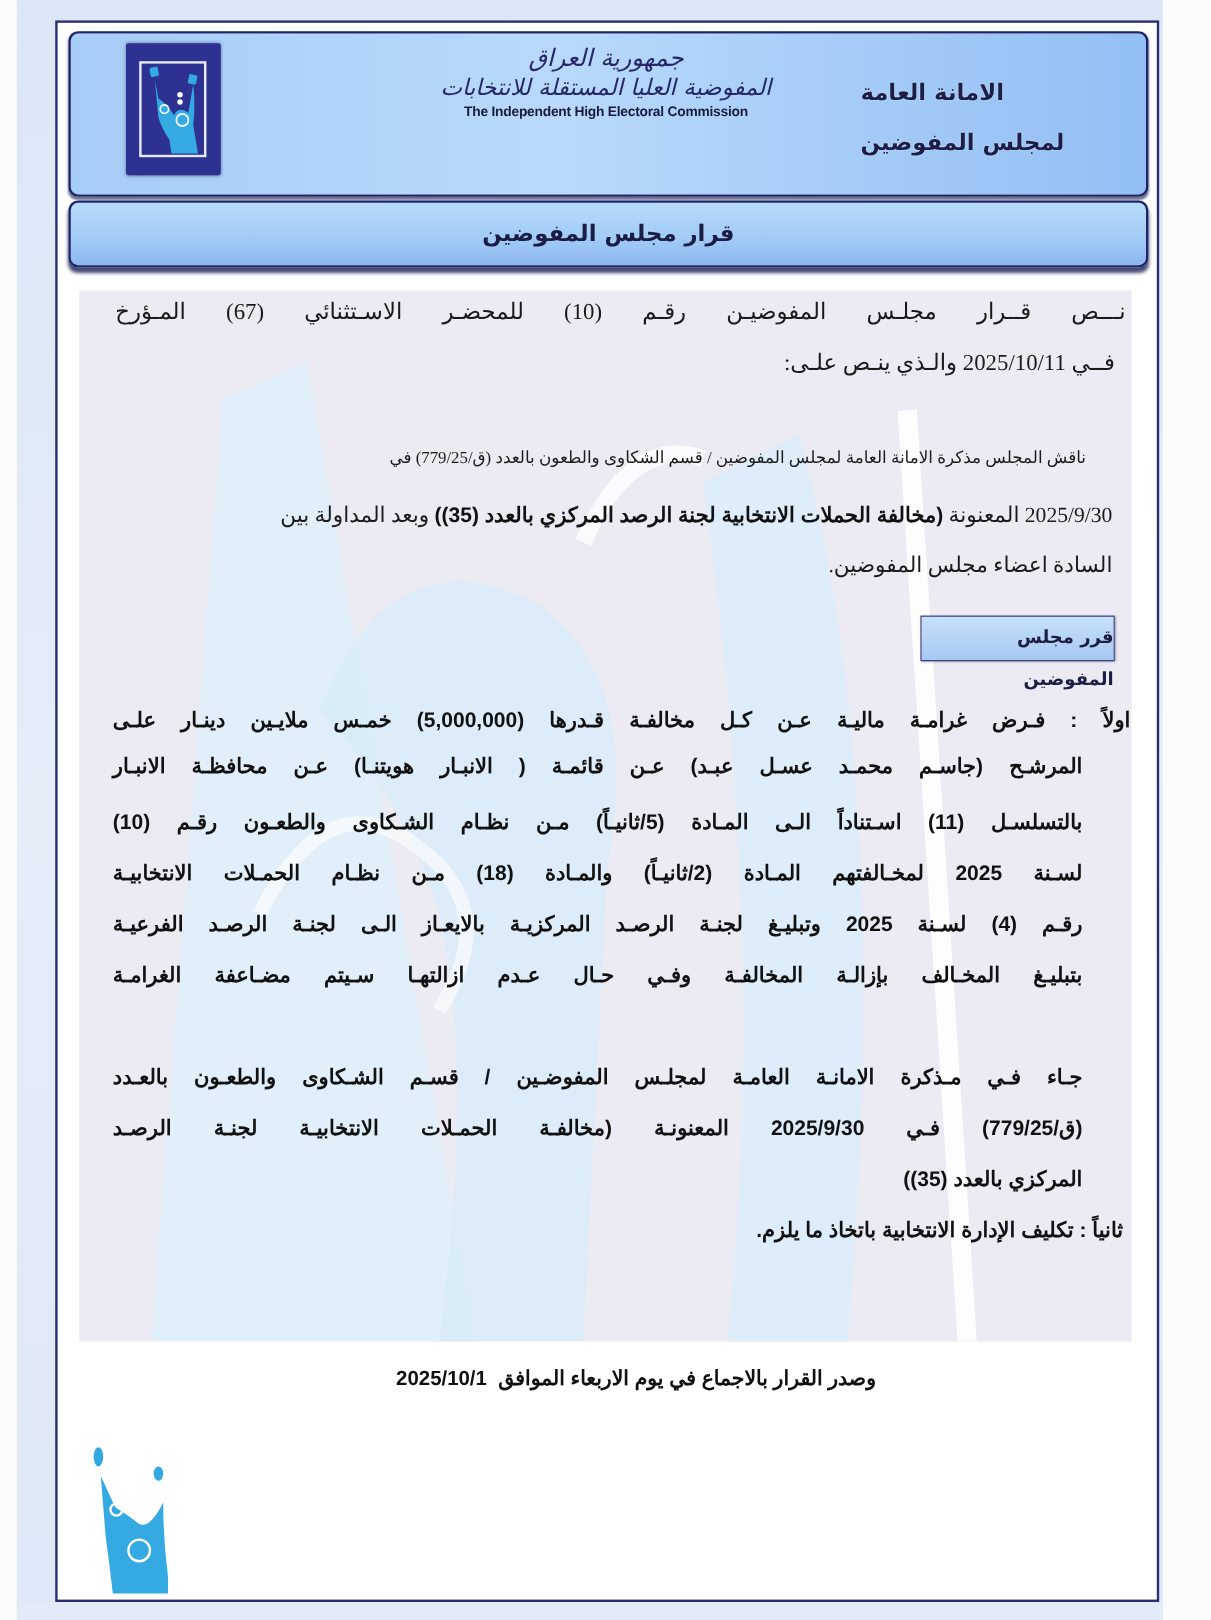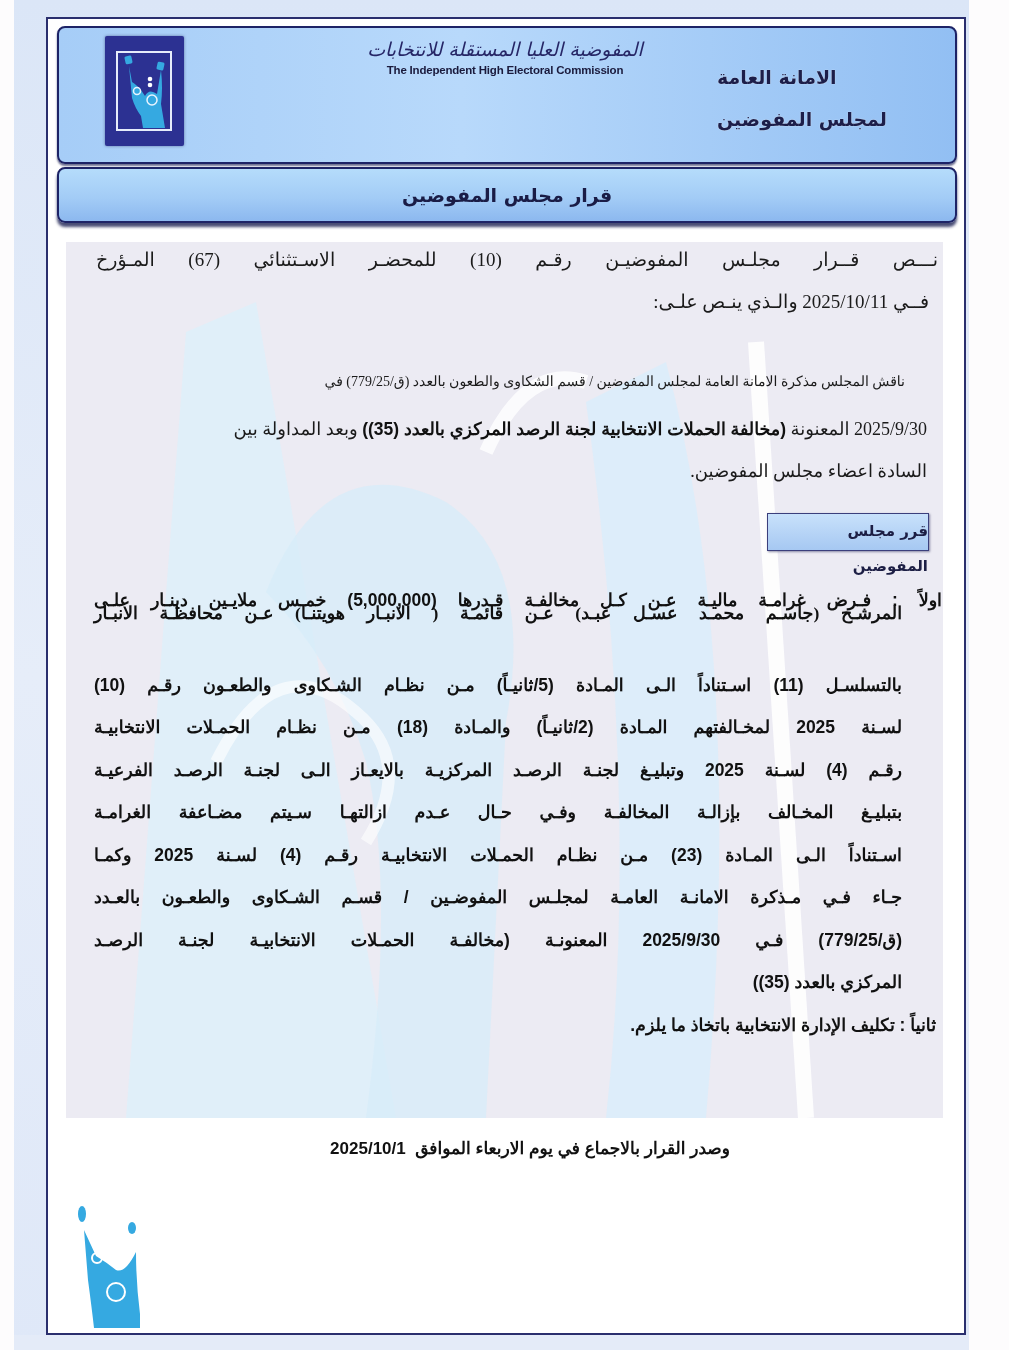--- a/index.html
+++ b/index.html
@@ -117,20 +117,21 @@
     <rect x="52" y="26" width="7" height="8" rx="1.5" fill="#35a9e1" transform="rotate(12 55 30)"></rect>
     <path d="M24 30 L27 62 Q30 72 36 80 L38 92 L60 92 L56 68 Q58 52 56 34 L52 58 Q44 52 40 60 Q34 50 27 46 Z" fill="#35a9e1"></path>
     <circle cx="45" cy="43" r="2.3" fill="#ffffff"></circle>
     <circle cx="45" cy="49" r="2.3" fill="#ffffff"></circle>
     <circle cx="32" cy="55" r="3.5" fill="none" stroke="#e9f4ff" stroke-width="1.5"></circle>
     <circle cx="47" cy="64" r="5" fill="none" stroke="#e9f4ff" stroke-width="1.5"></circle>
   </svg>
 </div>
 
 <div class="commission-block">
+  <div class="commission-ar1">جمهورية العراق</div>
   <div class="commission-ar2">المفوضية العليا المستقلة للانتخابات</div>
   <div class="commission-en">The Independent High Electoral Commission</div>
 </div>
 
 <div class="dept-title">
   <div>الامانة العامة</div>
   <div style="margin-top:-4px;">لمجلس المفوضين</div>
 </div>
 
 <div class="title-bar">
@@ -159,26 +160,25 @@
     <div class="p" style="right:16px; top:218px; font-size:18px;">السادة اعضاء مجلس المفوضين.</div>
   </div>
 </div>
 
 <div class="sub-btn">
   <span>قرر مجلس المفوضين</span>
 </div>
 
 <div style="position:absolute; left:0; top:0; width:1009px; height:1350px; direction:rtl;">
   <div class="p b justify" style="left:94px; top:590px; width:848px;">اولاً : فـرض غرامـة ماليـة عـن كـل مخالفـة قـدرها (5,000,000) خمـس ملايـين دينـار علـى</div>
-  <div class="p b justify" style="left:94px; top:603px; width:808px;font-family:Liberation Serif, serif;">المرشـح (جاسـم محمـد عسـل عبـد) عـن قائمـة ( الانبـار هويتنـا) عـن محافظـة الانبـار</div>
+  <div class="p b justify" style="left:94px; top:628px; width:808px;">المرشـح (جاسـم محمـد عسـل عبـد) عـن قائمـة ( الانبـار هويتنـا) عـن محافظـة الانبـار</div>
   <div class="p b justify" style="left:94px; top:675px; width:808px;">بالتسلسـل (11) اسـتناداً الـى المـادة (5/ثانيـاً) مـن نظـام الشـكاوى والطعـون رقـم (10)</div>
   <div class="p b justify" style="left:94px; top:717px; width:808px;">لسـنة 2025 لمخـالفتهم المـادة (2/ثانيـاً) والمـادة (18) مـن نظـام الحمـلات الانتخابيـة</div>
   <div class="p b justify" style="left:94px; top:760px; width:808px;">رقـم (4) لسـنة 2025 وتبليـغ لجنـة الرصـد المركزيـة بالايعـاز الـى لجنـة الرصـد الفرعيـة</div>
   <div class="p b justify" style="left:94px; top:802px; width:808px;">بتبليـغ المخـالف بإزالـة المخالفـة وفـي حـال عـدم ازالتهـا سـيتم مضـاعفة الغرامـة</div>
-  <div class="p b justify" style="left:94px; top:845px; width:808px;">اسـتناداً الـى المـادة (23) مـن نظـام الحمـلات الانتخابيـة رقـم (4) لسـنة 2025 وكمـا</div>
   <div class="p b justify" style="left:94px; top:887px; width:808px;">جـاء فـي مـذكرة الامانـة العامـة لمجلـس المفوضـين / قسـم الشـكاوى والطعـون بالعـدد</div>
   <div class="p b justify" style="left:94px; top:930px; width:808px;">(ق/779/25) فـي 2025/9/30 المعنونـة (مخالفـة الحمـلات الانتخابيـة لجنـة الرصـد</div>
   <div class="p b" style="right:107px; top:972px;">المركزي بالعدد (35))</div>
 
   <div class="p b" style="right:73px; top:1015px;">ثانياً : تكليف الإدارة الانتخابية باتخاذ ما يلزم.</div>
 </div>
 
 <div class="footer-line">
   <span>وصدر القرار بالاجماع في يوم الاربعاء الموافق</span>&nbsp;&nbsp;<span>2025/10/1</span>
 </div>

